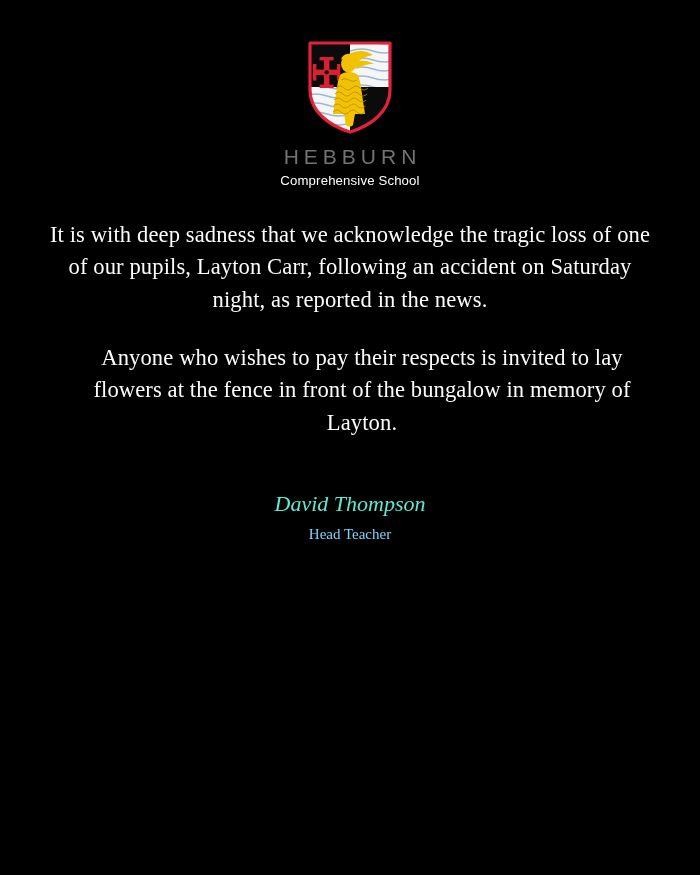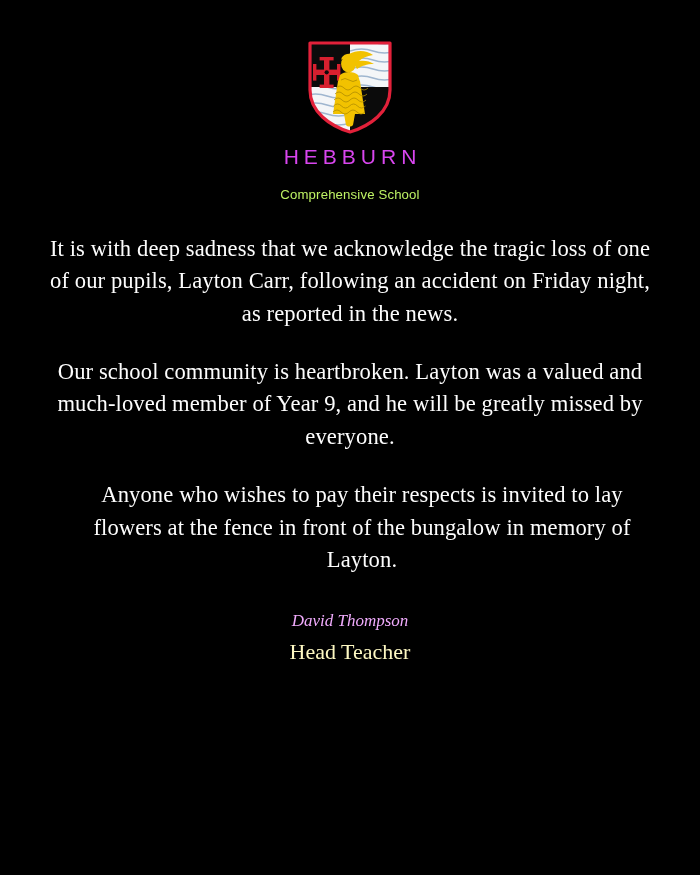--- a/index.html
+++ b/index.html
@@ -46,31 +46,31 @@
     text-align: center;
     font-family: "Liberation Sans", "DejaVu Sans", sans-serif;
   }
 
   .wordmark-primary {
     display: block;
     font-size: 21px;
     font-weight: 400;
     letter-spacing: 5.0px;
     text-indent: 5px;
-    color: #d946ef;
+    color: #737373;
     line-height: 1.06;
   }
 
   .wordmark-secondary {
     display: block;
-    margin-top: 20px;
+    margin-top: 6px;
     font-size: 13.2px;
     font-weight: 400;
     letter-spacing: 0.15px;
-    color: #bef264;
+    color: #ffffff;
     line-height: 1.1;
   }
 
   
   .message-body {
     margin-top: 30px;
     width: 608px;
     text-align: center;
   }
 
@@ -91,30 +91,31 @@
   
   .signature {
     margin-top: 29px;
     text-align: center;
     width: 608px;
   }
 
   .signature-name {
     display: block;
     font-style: italic;
-    font-size: 17px;
+    font-size: 22px;
     line-height: 31px;
-    color: #f0abfc;
+    color: #5eead4;
+    margin-top: 20px;
   }
 
   .signature-role {
     display: block;
-    font-size: 22px;
+    font-size: 15px;
     line-height: 31px;
-    color: #fef9c3;
+    color: #7dd3fc;
   }
 </style>
 </head>
 <body>
 
 <div class="statement-card">
 
   <div class="logo-block">
 
     <svg class="crest" viewBox="0 0 92 98" aria-hidden="true">
@@ -176,22 +177,21 @@
       <path d="M6 5 H86 V52 C86 74 66 88 46 94 C26 88 6 74 6 52 Z" fill="none" stroke="#e2213a" stroke-width="3.2" stroke-linejoin="round"></path>
     </svg>
 
     <div class="wordmark">
       <span class="wordmark-primary">HEBBURN</span>
       <span class="wordmark-secondary">Comprehensive School</span>
     </div>
   </div>
 
   <div class="message-body">
-    <p class="paragraph">It is with deep sadness that we acknowledge the tragic loss of one of our pupils, Layton Carr, following an accident on Friday night, as reported in the news.</p>
-    <p class="paragraph">Our school community is heartbroken. Layton was a valued and much-loved member of Year 9, and he will be greatly missed by everyone.</p>
+    <p class="paragraph">It is with deep sadness that we acknowledge the tragic loss of one of our pupils, Layton Carr, following an accident on Saturday night, as reported in the news.</p>
     <p class="paragraph">Anyone who wishes to pay their respects is invited to lay flowers at the fence in front of the bungalow in memory of Layton.</p>
   </div>
 
   <div class="signature">
     <span class="signature-name">David Thompson</span>
     <span class="signature-role">Head Teacher</span>
   </div>
 
 </div>
 

